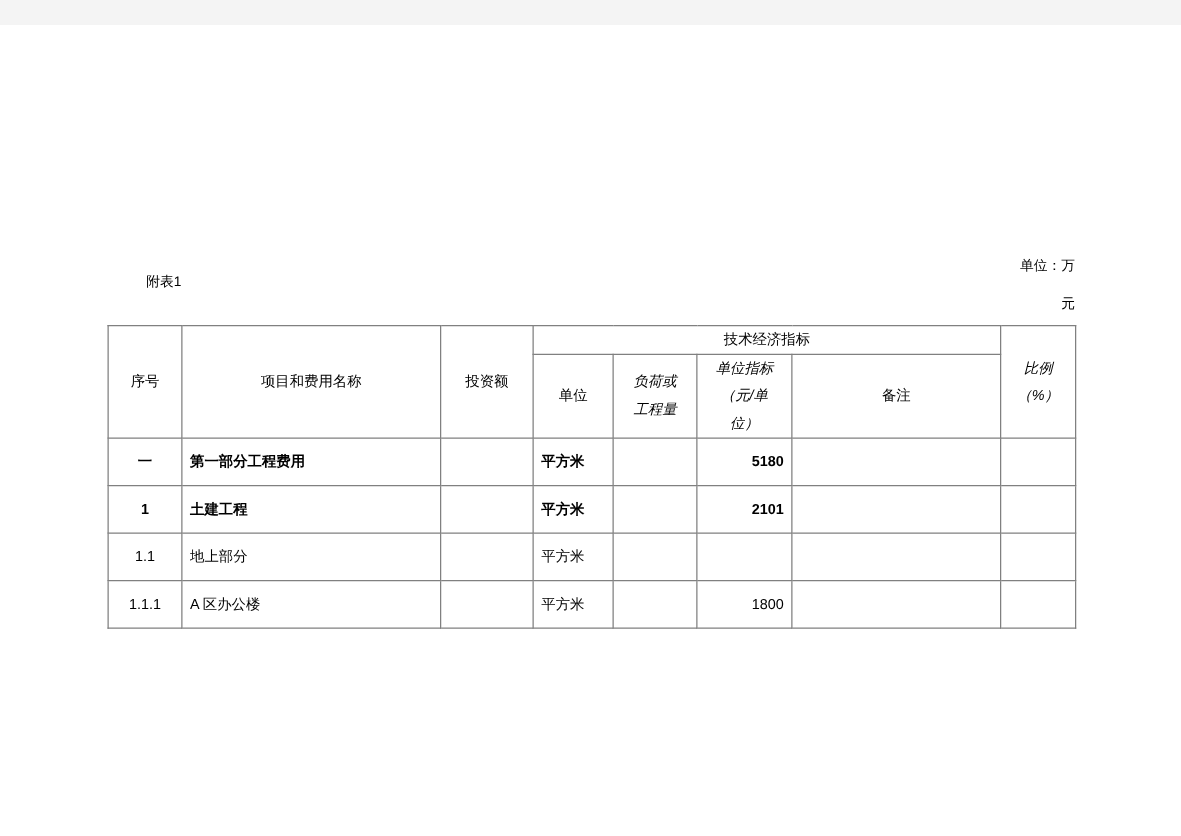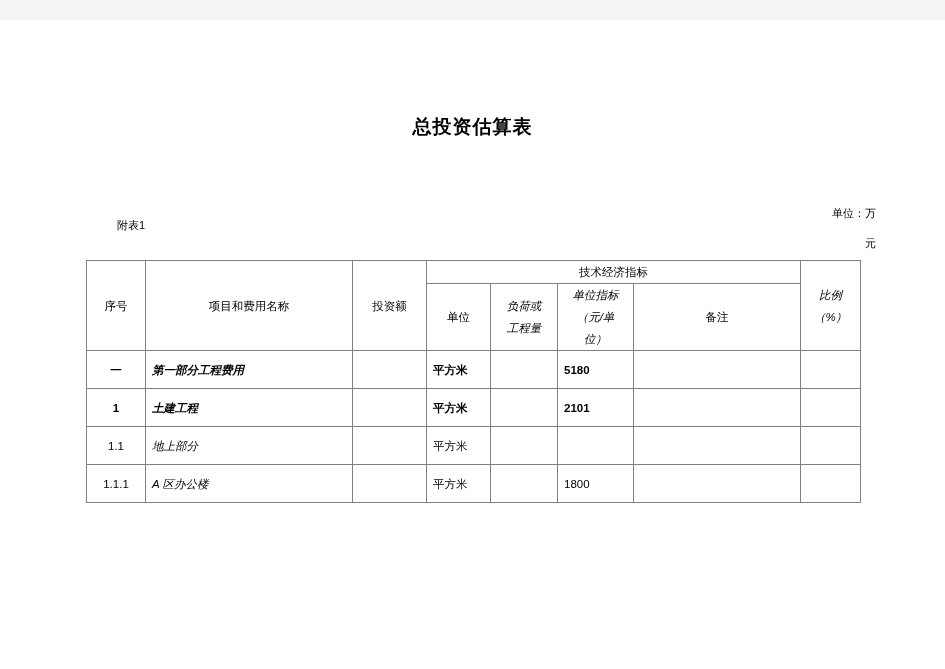--- a/index.html
+++ b/index.html
@@ -35,21 +35,21 @@
     font-size: 19px;
     font-weight: bold;
     color: #000;
     line-height: 30px;
     letter-spacing: 1px;
   }
 
   
   .unit-note {
     position: absolute;
-    right: 69px;
+    right: 85px;
     top: 178px;
     width: 300px;
     text-align: right;
     font-size: 11px;
     color: #000;
     line-height: 30px;
   }
   .unit-note .line2 {
     display: block;
   }
@@ -104,32 +104,31 @@
   .th-tall { height: 143px; }
   .th-group { height: 38px; }
   .th-sub { height: 105px; }
 
   .multiline { white-space: pre-line; font-style: italic; }
 
   
   .est-table tbody tr { height: 37px; }
   .est-table tbody td { height: 37px; }
   .td-no   { text-align: center; }
-  .td-name { text-align: left; padding-left: 10px; font-style: italic; }
+  .td-name { text-align: left; padding-left: 10px; }
   .td-unit { text-align: left; }
-  .td-idx  { text-align: left; padding-right: 12px; }
+  .td-idx  { text-align: right; padding-right: 12px; }
   .row-bold td { font-weight: bold; }
 </style>
 </head>
 <body>
 
 <div class="page">
 
   <div class="title-block">
-    <div class="doc-title">总投资估算表</div>
   </div>
 
   <div class="unit-note">
     <span>单位：万</span>
     <span class="line2">元</span>
   </div>
 
   <div class="attach-label">附表1</div>
 
   <table class="est-table">

